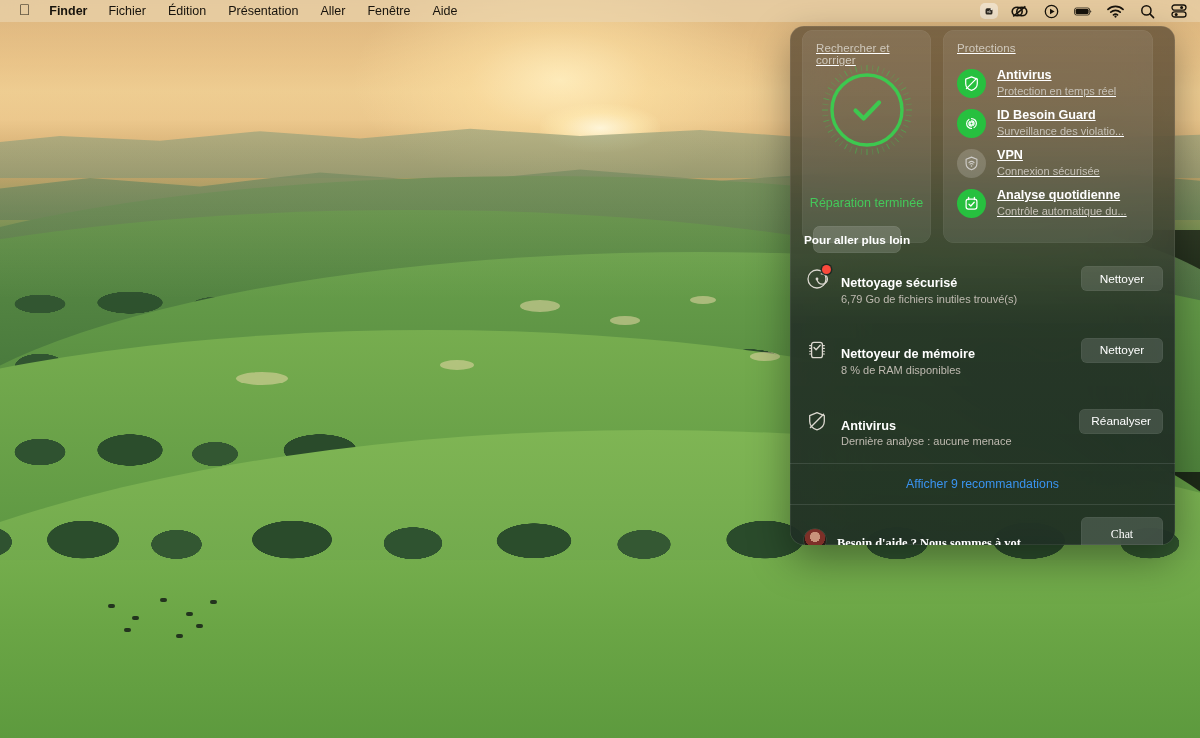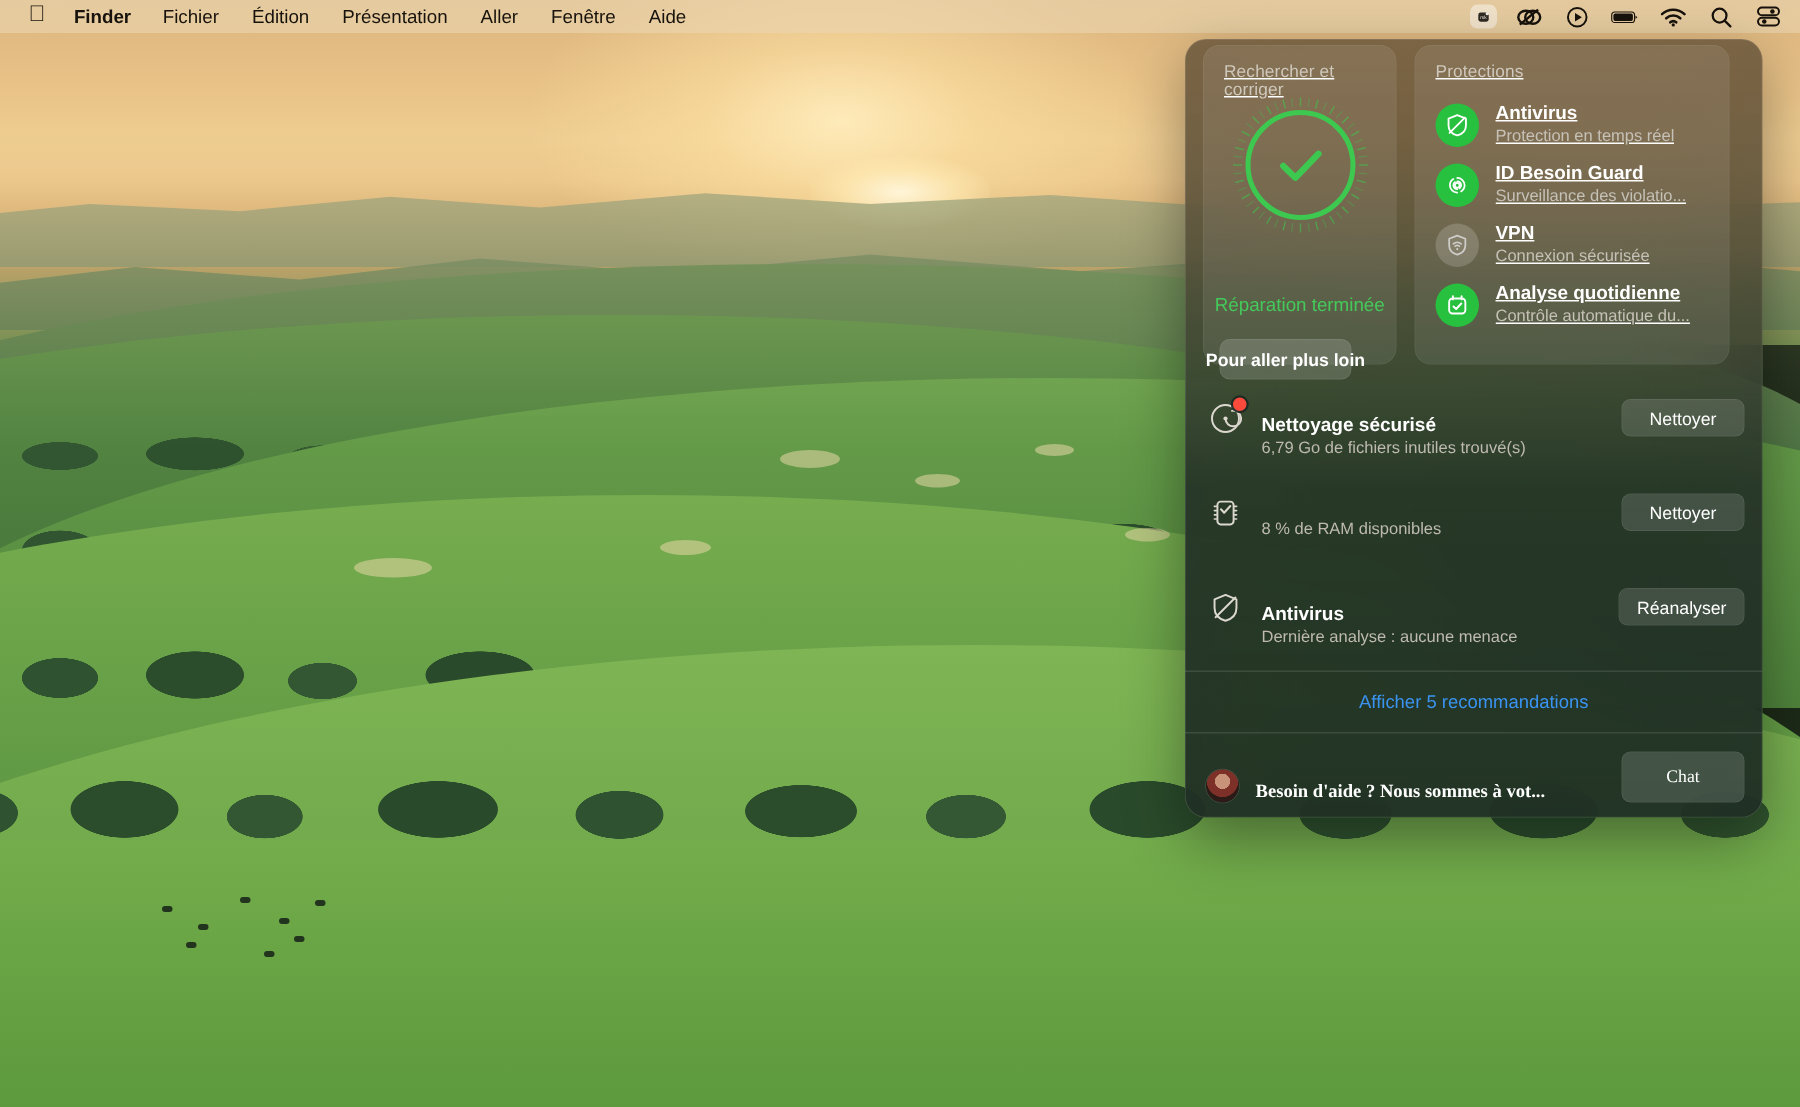--- a/index.html
+++ b/index.html
@@ -485,41 +485,42 @@
           <line x1="3.6" y1="12.2" x2="4.9" y2="12.2"></line>
           <line x1="3.6" y1="15" x2="4.9" y2="15"></line>
           <line x1="17.1" y1="6.6" x2="18.4" y2="6.6"></line>
           <line x1="17.1" y1="9.4" x2="18.4" y2="9.4"></line>
           <line x1="17.1" y1="12.2" x2="18.4" y2="12.2"></line>
           <line x1="17.1" y1="15" x2="18.4" y2="15"></line>
         </g>
       </svg>
     </span>
     <span class="qa-txt">
+      <span class="qa-name" style="display:block">Nettoyeur de mémoire</span>
       <span class="qa-sub" style="display:block">8 % de RAM disponibles</span>
     </span>
     <span class="qa-btn">Nettoyer</span>
   </div>
 
   <div class="qa-row">
     <span class="qa-ico">
       <svg width="22" height="22" viewBox="0 0 22 22">
         <path d="M11 2.6 L18.3 5.6 V11.3 c0 4.6 -3.3 7.4 -7.3 8.5 c-4 -1.1 -7.3 -3.9 -7.3 -8.5 V5.6 Z" fill="none" stroke="#dcd8d0" stroke-width="1.3" stroke-linejoin="round"></path>
         <line x1="4.4" y1="17.5" x2="17.6" y2="4.3" stroke="#dcd8d0" stroke-width="1.3" stroke-linecap="round"></line>
       </svg>
     </span>
     <span class="qa-txt">
       <span class="qa-name" style="display:block">Antivirus</span>
       <span class="qa-sub" style="display:block">Dernière analyse : aucune menace</span>
     </span>
     <span class="qa-btn">Réanalyser</span>
   </div>
 
   <div class="divider"></div>
-  <div class="recos">Afficher 5 recommandations</div>
+  <div class="recos">Afficher 9 recommandations</div>
   <div class="divider2"></div>
 
   <div class="help-row">
     <span class="avatar"></span>
     <span class="help-txt">Besoin d'aide ? Nous sommes à vot...</span>
     <span class="chat-btn">Chat</span>
   </div>
 
 </div>
 

